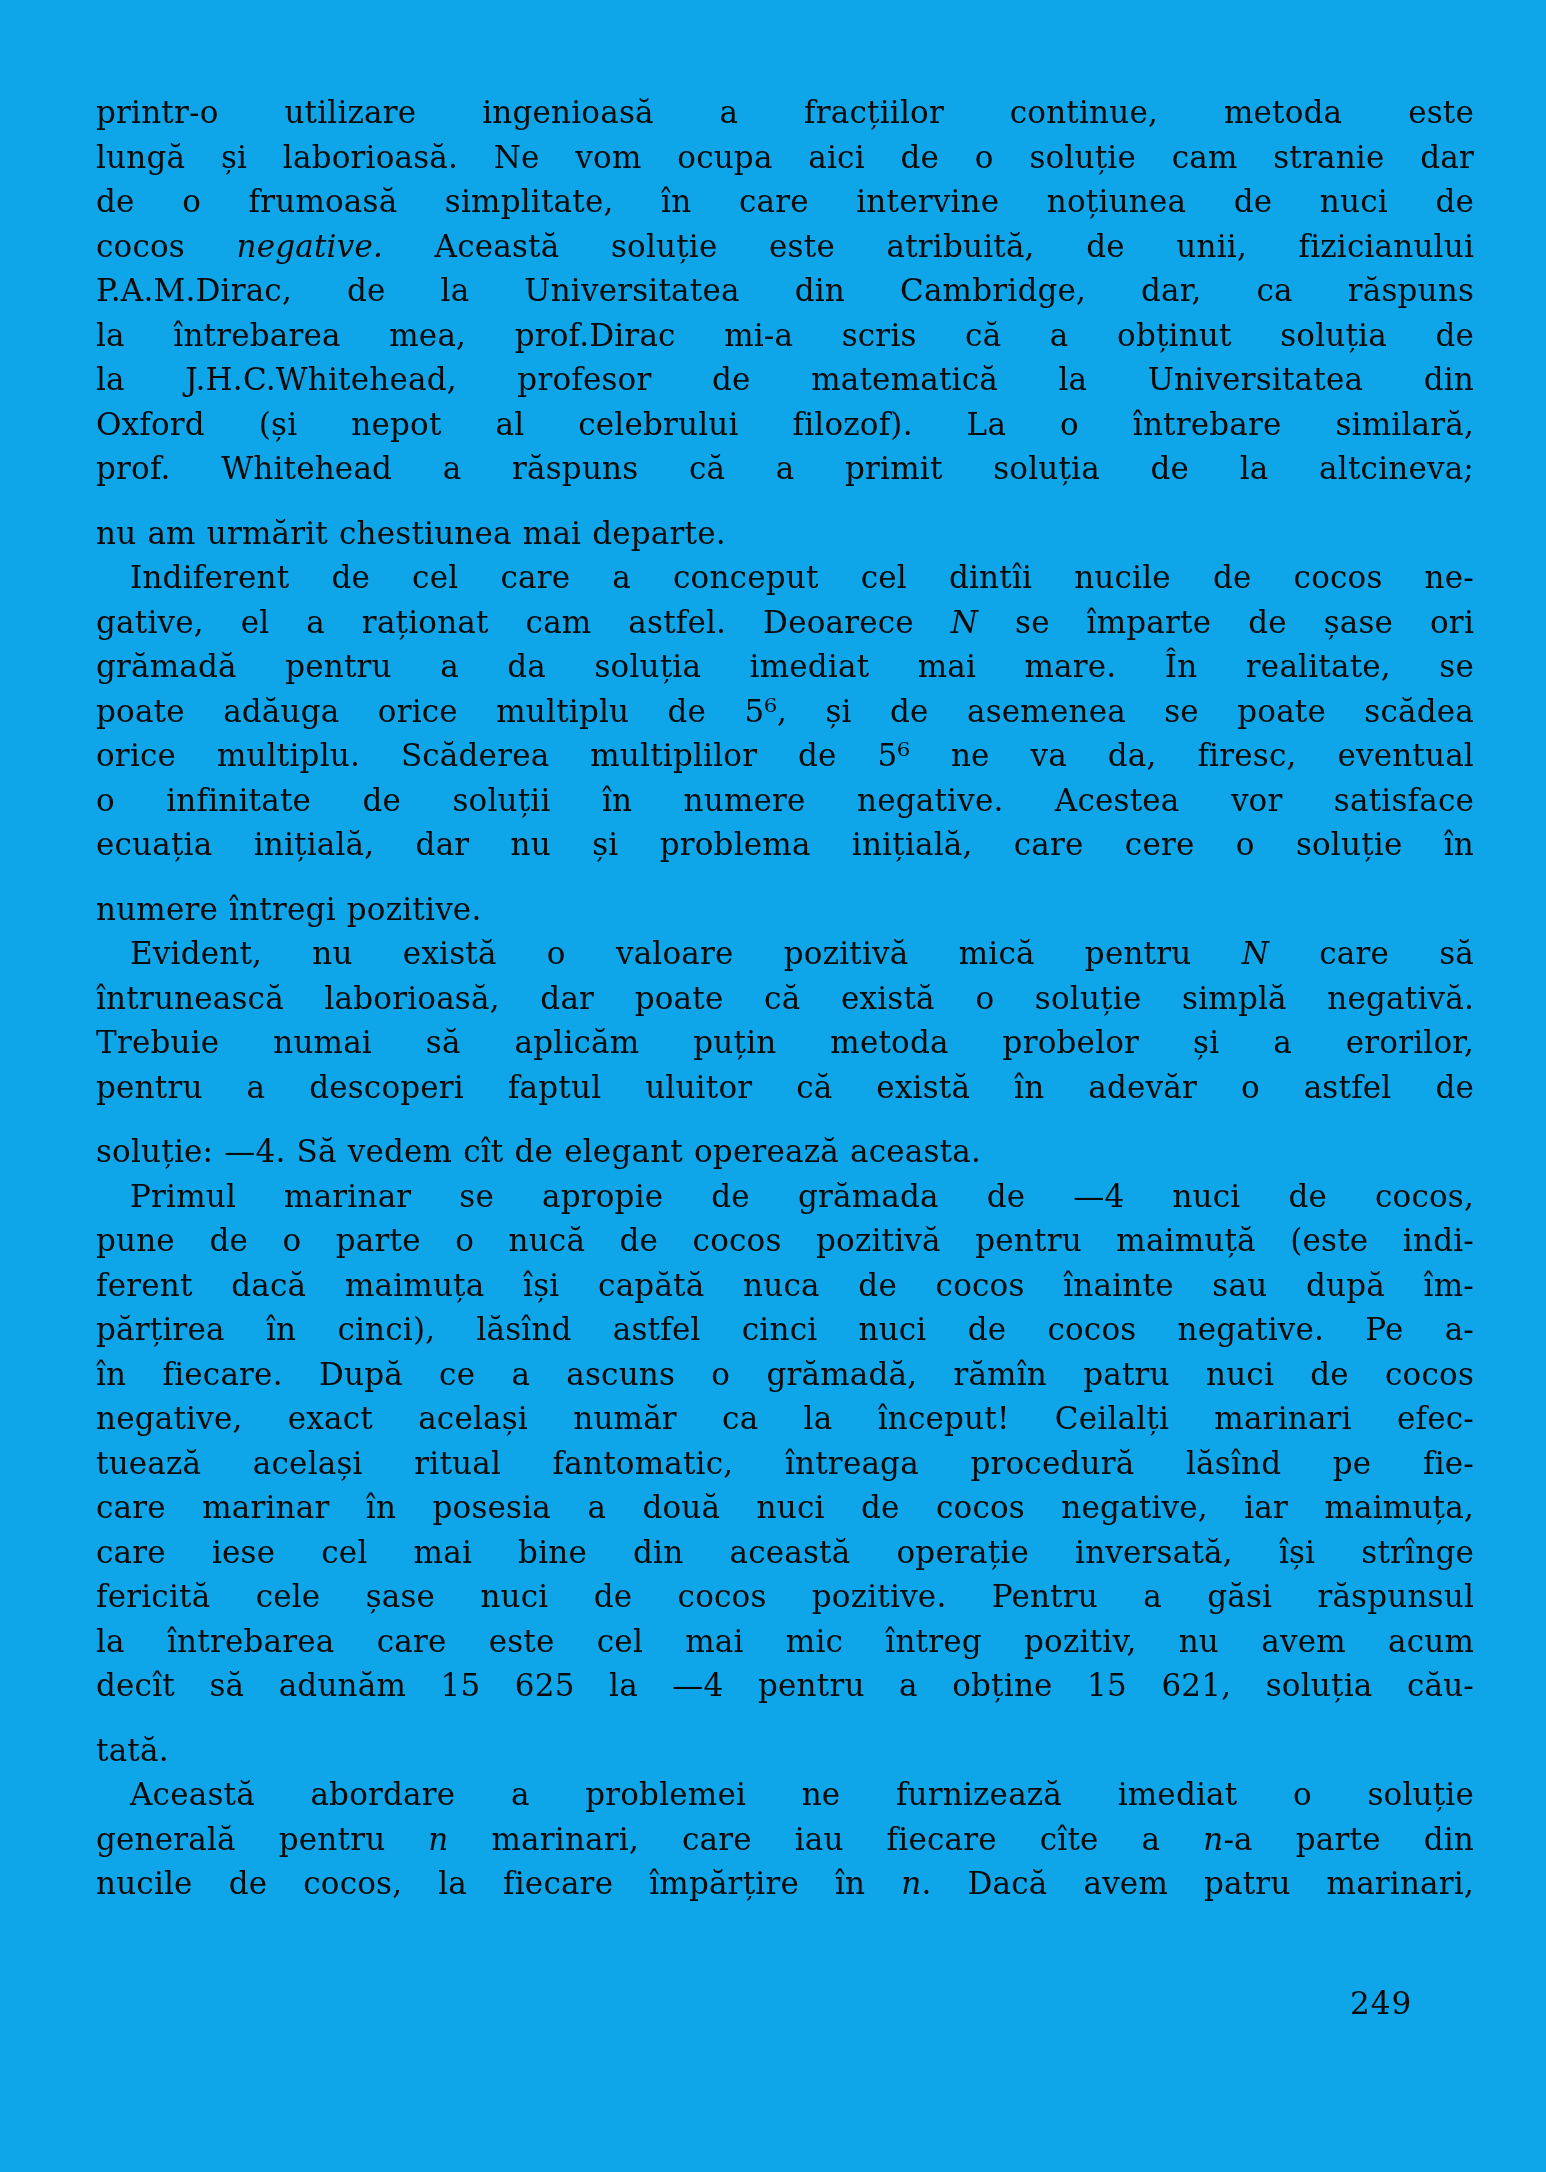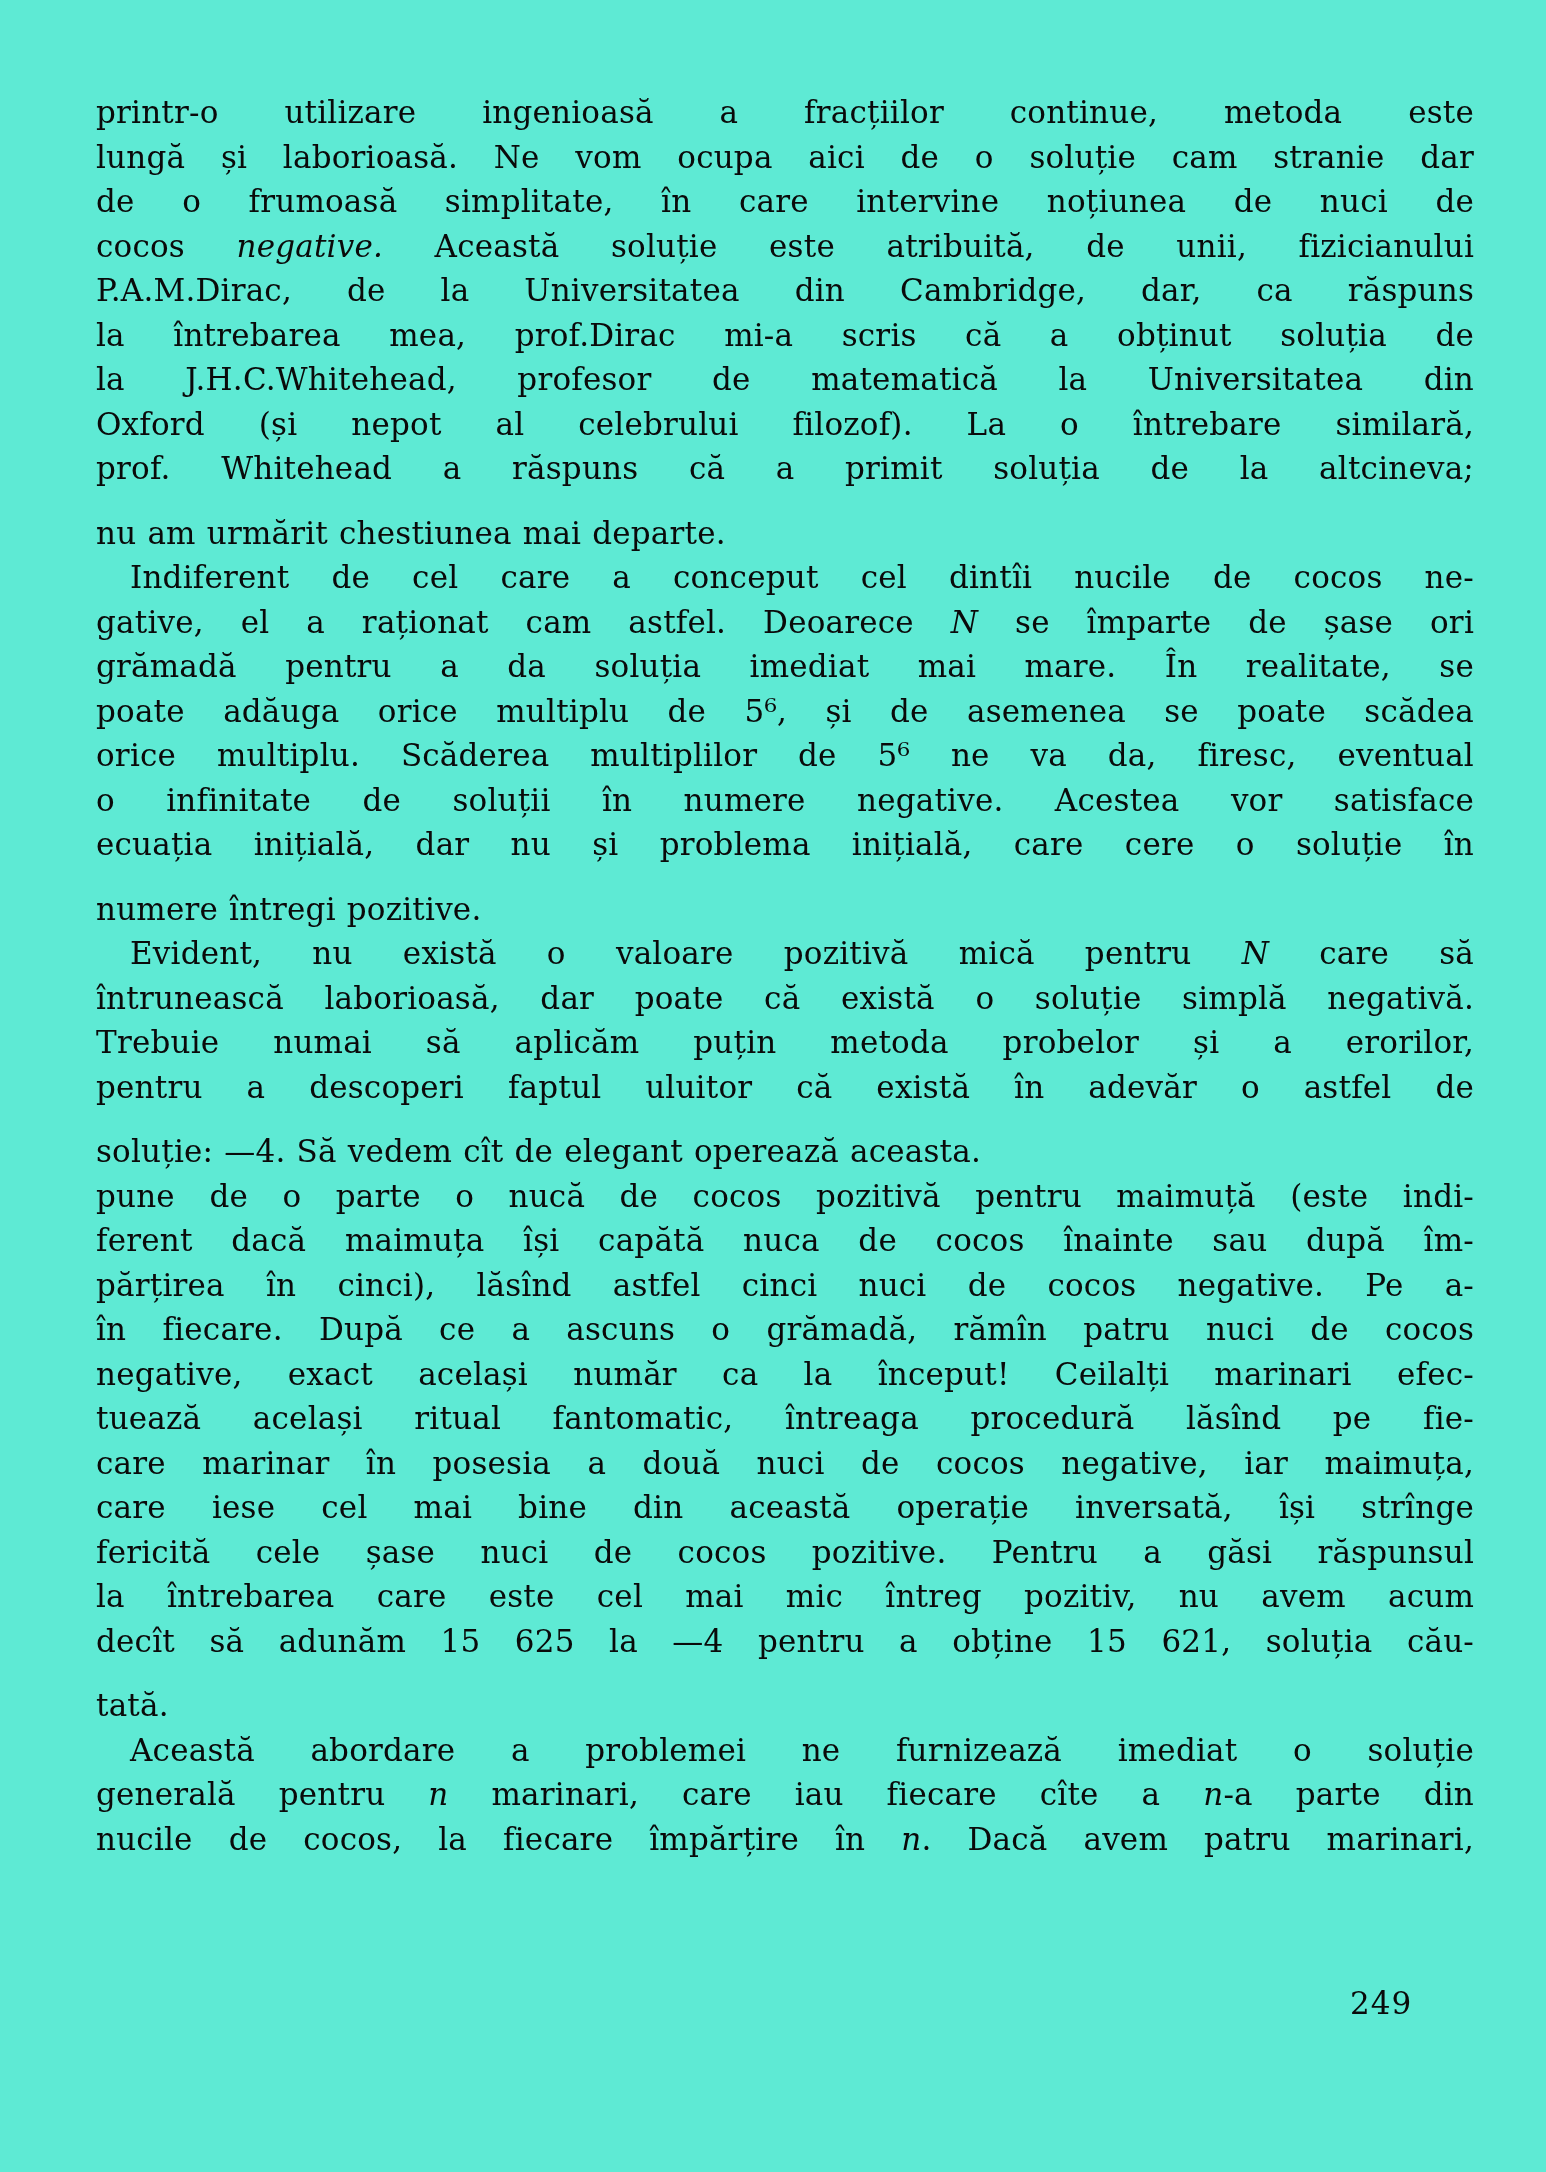--- a/index.html
+++ b/index.html
@@ -11,21 +11,21 @@
     width: 1546px;
     height: 2172px;
     position: relative;
     font-family: "DejaVu Serif", "Liberation Serif", serif;
     color: #0a0a0a;
     overflow: hidden;
   }
   .page {
     position: absolute;
     inset: 0;
-    background: #5eead4;
+    background: #0ea5e9;
   }
   .text-block {
     position: absolute;
     left: 96px;
     top: 90px;
     width: 1378px;
     font-size: 31px;
     line-height: 44.5px;
     letter-spacing: 0.2px;
     word-spacing: 1px;
@@ -85,20 +85,21 @@
         <div class="line no-just">numere întregi pozitive.</div>
       </div>
       <div class="para">
         <div class="line first-indent">Evident, nu există o valoare pozitivă mică pentru <i>N</i> care să</div>
         <div class="line">întrunească laborioasă, dar poate că există o soluție simplă negativă.</div>
         <div class="line">Trebuie numai să aplicăm puțin metoda probelor și a erorilor,</div>
         <div class="line">pentru a descoperi faptul uluitor că există în adevăr o astfel de</div>
         <div class="line no-just">soluție: —4. Să vedem cît de elegant operează aceasta.</div>
       </div>
       <div class="para">
+        <div class="line first-indent">Primul marinar se apropie de grămada de —4 nuci de cocos,</div>
         <div class="line">pune de o parte o nucă de cocos pozitivă pentru maimuță (este indi-</div>
         <div class="line">ferent dacă maimuța își capătă nuca de cocos înainte sau după îm-</div>
         <div class="line">părțirea în cinci), lăsînd astfel cinci nuci de cocos negative. Pe a-</div>
         <div class="line">în fiecare. După ce a ascuns o grămadă, rămîn patru nuci de cocos</div>
         <div class="line">negative, exact același număr ca la început! Ceilalți marinari efec-</div>
         <div class="line">tuează același ritual fantomatic, întreaga procedură lăsînd pe fie-</div>
         <div class="line">care marinar în posesia a două nuci de cocos negative, iar maimuța,</div>
         <div class="line">care iese cel mai bine din această operație inversată, își strînge</div>
         <div class="line">fericită cele șase nuci de cocos pozitive. Pentru a găsi răspunsul</div>
         <div class="line">la întrebarea care este cel mai mic întreg pozitiv, nu avem acum</div>

